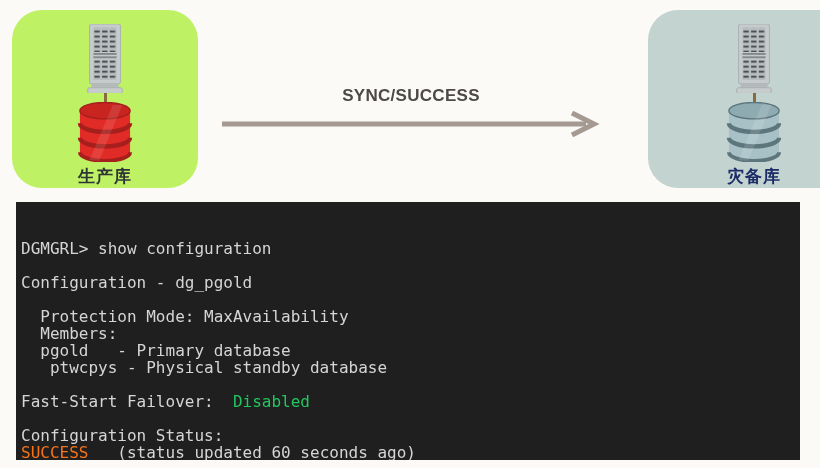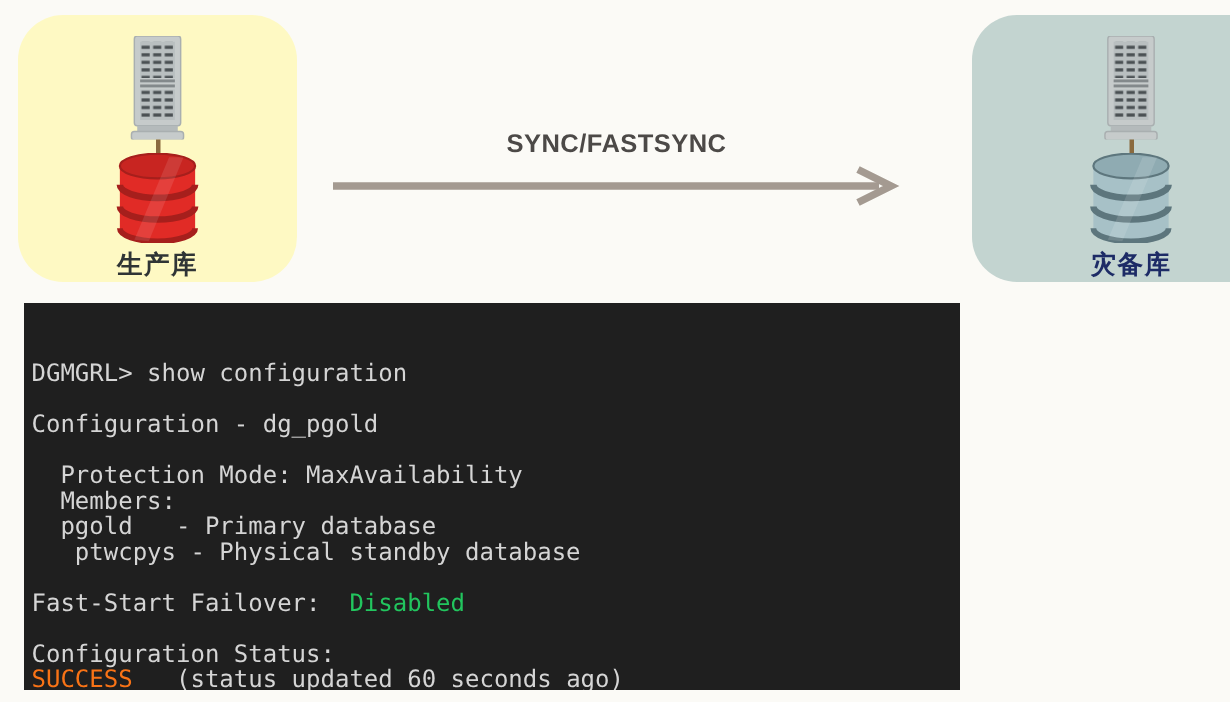--- a/index.html
+++ b/index.html
@@ -11,37 +11,37 @@
     overflow:hidden;
   }
 
   
   .node {
     position:absolute; top:10px; height:178px;
     border-radius:30px;
     display:flex; flex-direction:column; align-items:center;
     padding-top:14px;
   }
-  .node-production { left:12px;  width:186px; background:#fef9c3; }
+  .node-production { left:12px;  width:186px; background:#bef264; }
   .node-standby    { left:648px; width:212px; background:#c3d4d0; }
   .stem { width:3px; height:9px; background:#8a6a3e; }
   .node-label { margin-top:3px; font-size:17px; font-weight:bold; letter-spacing:1px; }
   .node-production .node-label { color:#2f3435; }
   .node-standby    .node-label { color:#1d2b66; }
 
   
   .arrow-wrap { position:absolute; left:222px; top:86px; width:378px; }
   .arrow-label {
     text-align:center; font-size:17px; font-weight:bold;
     color:#4c4947; letter-spacing:0.3px; margin-bottom:3px;
   }
 
   
   .terminal {
-    position:absolute; left:16px; top:202px; width:624px; height:258px;
+    position:absolute; left:16px; top:202px; width:784px; height:258px;
     background:#1f1f1f;
     padding:4px 0 0 5px;
     font-family:"DejaVu Sans Mono", monospace;
     font-size:16px; line-height:17px;
     color:#d5d5d5;
     white-space:pre;
     overflow:hidden;
   }
   .term-line { height:17px; }
   .c-disabled { color:#22c55e; }
@@ -73,21 +73,21 @@
     <path d="M2 52 A26 9 0 0 0 54 52" fill="none" stroke="#a61f1c" stroke-width="4"></path>
     <path d="M2 22 A26 9 0 0 0 54 22" fill="none" stroke="#a61f1c" stroke-width="4.5"></path>
     <path d="M2 37 A26 9 0 0 0 54 37" fill="none" stroke="#a61f1c" stroke-width="4.5"></path>
     <ellipse cx="28" cy="9" rx="26" ry="8.5" fill="#c82521" stroke="#a61f1c" stroke-width="1.5"></ellipse>
     <path d="M12 60 L36 3 L46 3 L22 61 Z" fill="#ffffff" opacity="0.10"></path>
   </svg>
   <div class="node-label">生产库</div>
 </div>
 
 <div class="arrow-wrap">
-  <div class="arrow-label">SYNC/FASTSYNC</div>
+  <div class="arrow-label">SYNC/SUCCESS</div>
   <svg width="378" height="30" viewBox="0 0 378 30">
     <line x1="0" y1="15" x2="364" y2="15" stroke="#a49a91" stroke-width="5"></line>
     <polyline points="350,4 372,15 350,26" fill="none" stroke="#a49a91" stroke-width="5"></polyline>
   </svg>
 </div>
 
 <div class="node node-standby">
   <svg width="40" height="72" viewBox="0 0 40 72">
     <defs>
       <pattern id="dashR" width="8" height="5.2" patternUnits="userSpaceOnUse">

